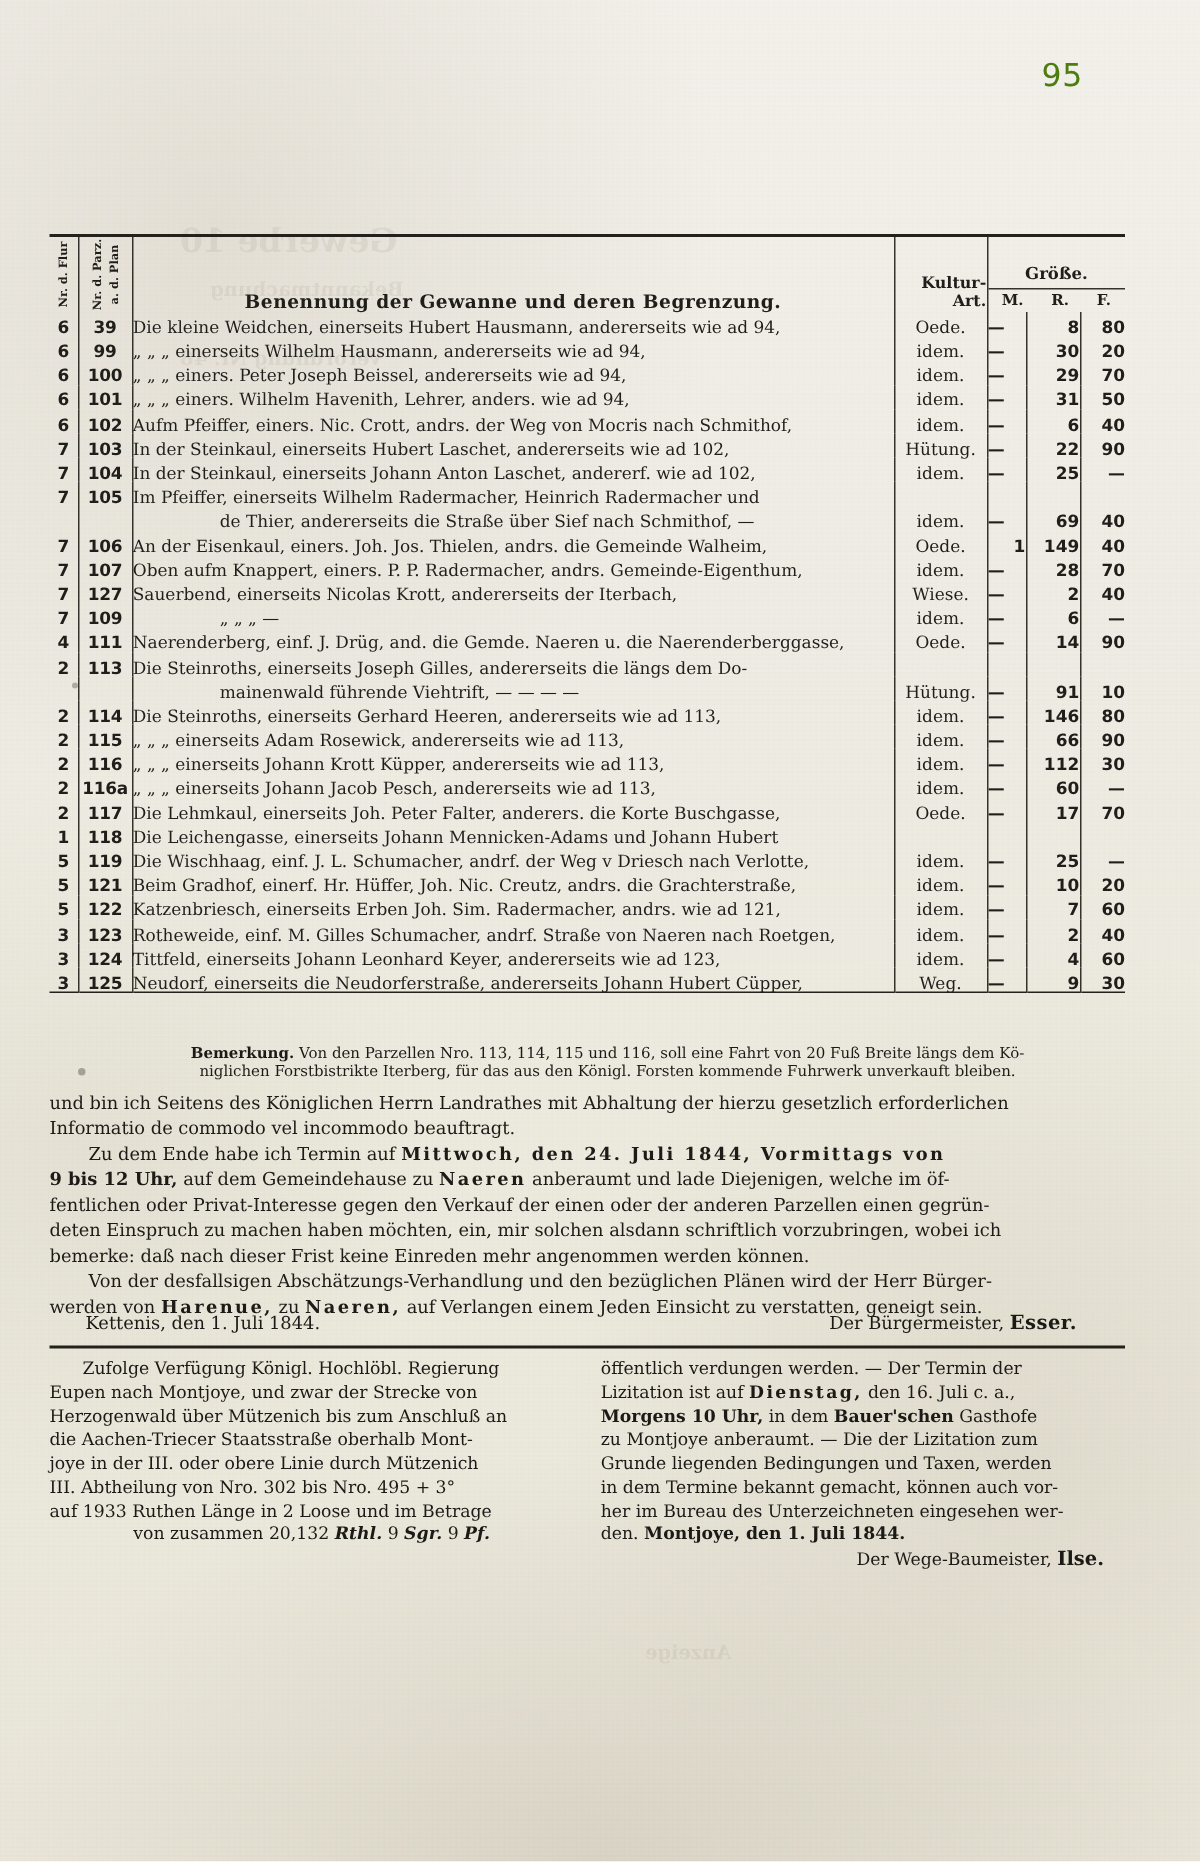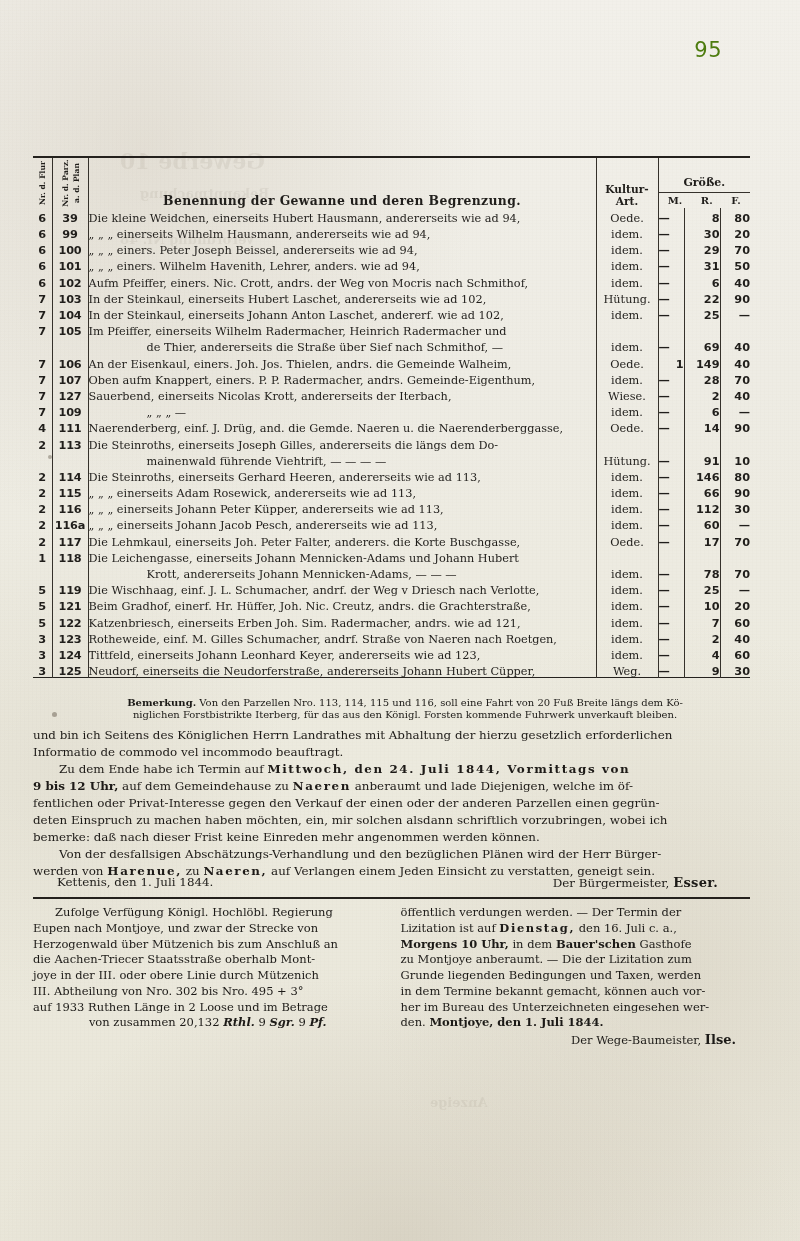--- a/index.html
+++ b/index.html
@@ -111,21 +111,21 @@
     font-family: "DejaVu Serif", serif;
   }
   .hd-main {
     text-align: center;
     font-size: 12.4px;
     font-weight: bold;
     letter-spacing: .35px;
     padding-bottom: 7px;
   }
   .hd-sm {
-    text-align: center;
+    text-align: right;
     font-size: 10.6px;
     font-weight: bold;
     line-height: 1.12;
     padding-bottom: 3px;
     margin-top: 20px;
   }
   .hd-sz {
     text-align: center;
     font-size: 11px;
     font-weight: bold;
@@ -467,21 +467,21 @@
             <td class="c-b vr">115</td>
             <td class="c-desc vr">„         „          „       einerseits Adam Rosewick, andererseits wie ad 113,</td>
             <td class="c-kult vr">idem.</td>
             <td class="c-m dash-left">—</td>
             <td class="c-r vl">66</td>
             <td class="c-f vl">90</td>
           </tr>
           <tr class="r">
             <td class="c-a vr">2</td>
             <td class="c-b vr">116</td>
-            <td class="c-desc vr">„         „          „       einerseits Johann Peter Küpper, andererseits wie ad 113,</td>
+            <td class="c-desc vr">„         „          „       einerseits Johann Krott Küpper, andererseits wie ad 113,</td>
             <td class="c-kult vr">idem.</td>
             <td class="c-m dash-left">—</td>
             <td class="c-r vl">112</td>
             <td class="c-f vl">30</td>
           </tr>
           <tr class="r">
             <td class="c-a vr">2</td>
             <td class="c-b vr">116a</td>
             <td class="c-desc vr">„         „          „       einerseits Johann Jacob Pesch, andererseits wie ad 113,</td>
             <td class="c-kult vr">idem.</td>
@@ -499,29 +499,20 @@
             <td class="c-f vl">70</td>
           </tr>
           <tr class="r">
             <td class="c-a vr">1</td>
             <td class="c-b vr">118</td>
             <td class="c-desc vr">Die Leichengasse, einerseits Johann Mennicken-Adams und Johann Hubert</td>
             <td class="c-kult vr"></td>
             <td class="c-m"></td>
             <td class="c-r vl"></td>
             <td class="c-f vl"></td>
-          </tr>
-          <tr class="r">
-            <td class="c-a vr"></td>
-            <td class="c-b vr"></td>
-            <td class="c-desc vr ind">Krott, andererseits Johann Mennicken-Adams,  —           —           —</td>
-            <td class="c-kult vr">idem.</td>
-            <td class="c-m dash-left">—</td>
-            <td class="c-r vl">78</td>
-            <td class="c-f vl">70</td>
           </tr>
           <tr class="r">
             <td class="c-a vr">5</td>
             <td class="c-b vr">119</td>
             <td class="c-desc vr">Die Wischhaag, einf. J. L. Schumacher, andrf. der Weg v Driesch nach Verlotte,</td>
             <td class="c-kult vr">idem.</td>
             <td class="c-m dash-left">—</td>
             <td class="c-r vl">25</td>
             <td class="c-f vl">—</td>
           </tr>

